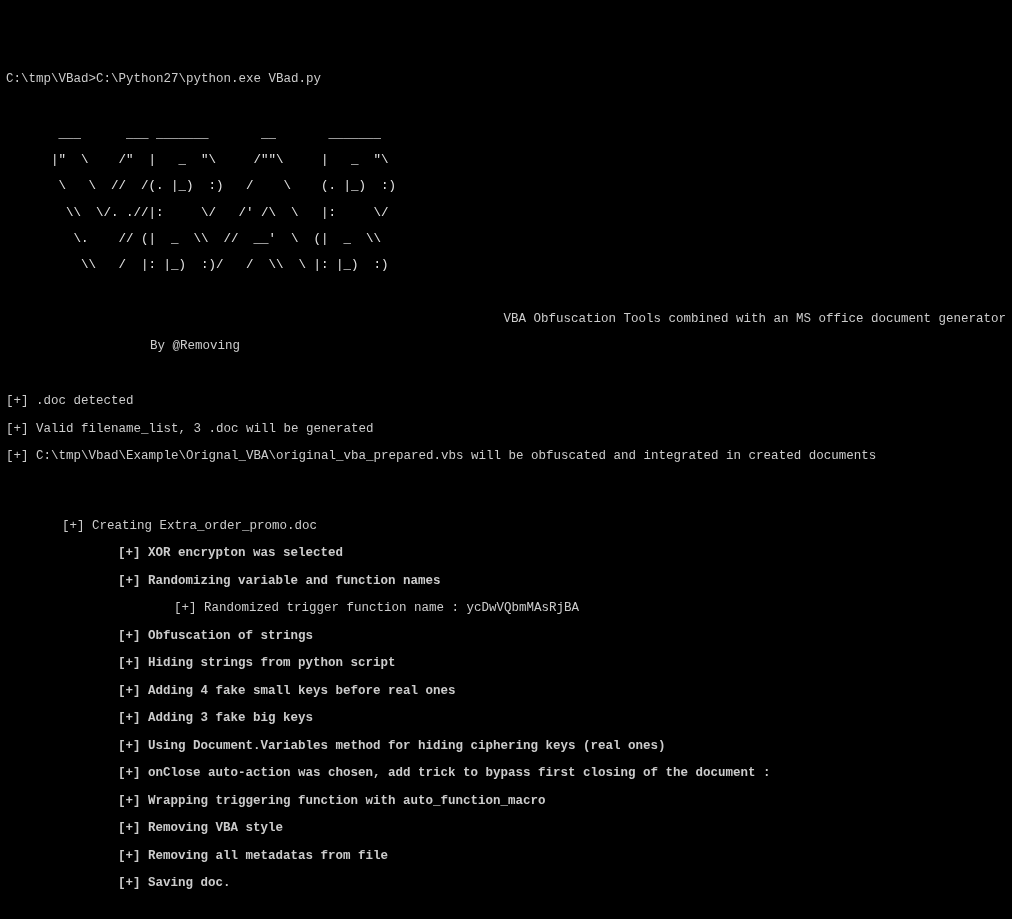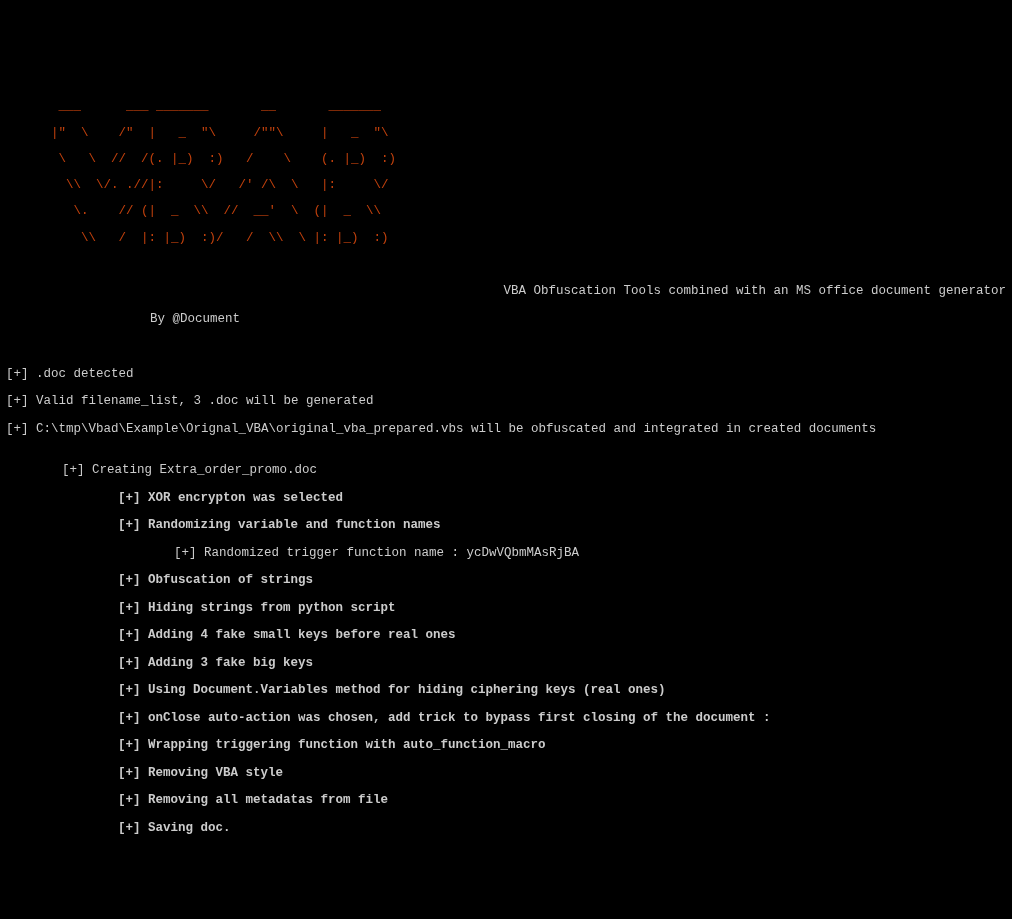--- a/index.html
+++ b/index.html
@@ -14,46 +14,47 @@
       font-size: 12.5px;
       line-height: 1.1;
       padding: 4px 6px;
       width: 1012px;
       white-space: pre;
     }
     .line {
       display: block;
     }
     .ascii-art {
-      color: #c2410c;
+      color: #e5e5e5;
       line-height: 1.0;
     }
     .indent0 { padding-left: 0; }
-    .indent1 { padding-left: 56px; }
+    .indent1 { padding-left: 56px; margin-top: 28px; }
     .indent2 { padding-left: 112px; font-weight: bold; }
     .indent3 { padding-left: 168px; }
     .desc-indent { padding-left: 96px; text-align: right; }
     .author-indent { padding-left: 144px; }
   </style>
 </head>
 <body>
 
 
 
 <div>
+<span class="line indent0">C:\tmp\VBad&gt;C:\Python27\python.exe VBad.py</span>
 <span class="line">&nbsp;</span>
 <span class="line ascii-art">       ___      ___ _______       __       _______</span>
 <span class="line ascii-art">      |"  \    /"  |   _  "\     /""\     |   _  "\</span>
 <span class="line ascii-art">       \   \  //  /(. |_)  :)   /    \    (. |_)  :)</span>
 <span class="line ascii-art">        \\  \/. .//|:     \/   /' /\  \   |:     \/</span>
 <span class="line ascii-art">         \.    // (|  _  \\  //  __'  \  (|  _  \\</span>
 <span class="line ascii-art">          \\   /  |: |_)  :)/   /  \\  \ |: |_)  :)</span>
 <span class="line">&nbsp;</span>
 <span class="line desc-indent">VBA Obfuscation Tools combined with an MS office document generator</span>
-<span class="line author-indent">By @Document</span>
+<span class="line author-indent">By @Removing</span>
 <span class="line">&nbsp;</span>
 <span class="line indent0">[+] .doc detected</span>
 <span class="line indent0">[+] Valid filename_list, 3 .doc will be generated</span>
 <span class="line indent0">[+] C:\tmp\Vbad\Example\Orignal_VBA\original_vba_prepared.vbs will be obfuscated and integrated in created documents</span>
 
 <span class="line indent1">[+] Creating Extra_order_promo.doc</span>
 <span class="line indent2">[+] XOR encrypton was selected</span>
 <span class="line indent2">[+] Randomizing variable and function names</span>
 <span class="line indent3">[+] Randomized trigger function name : ycDwVQbmMAsRjBA</span>
 <span class="line indent2">[+] Obfuscation of strings</span>

